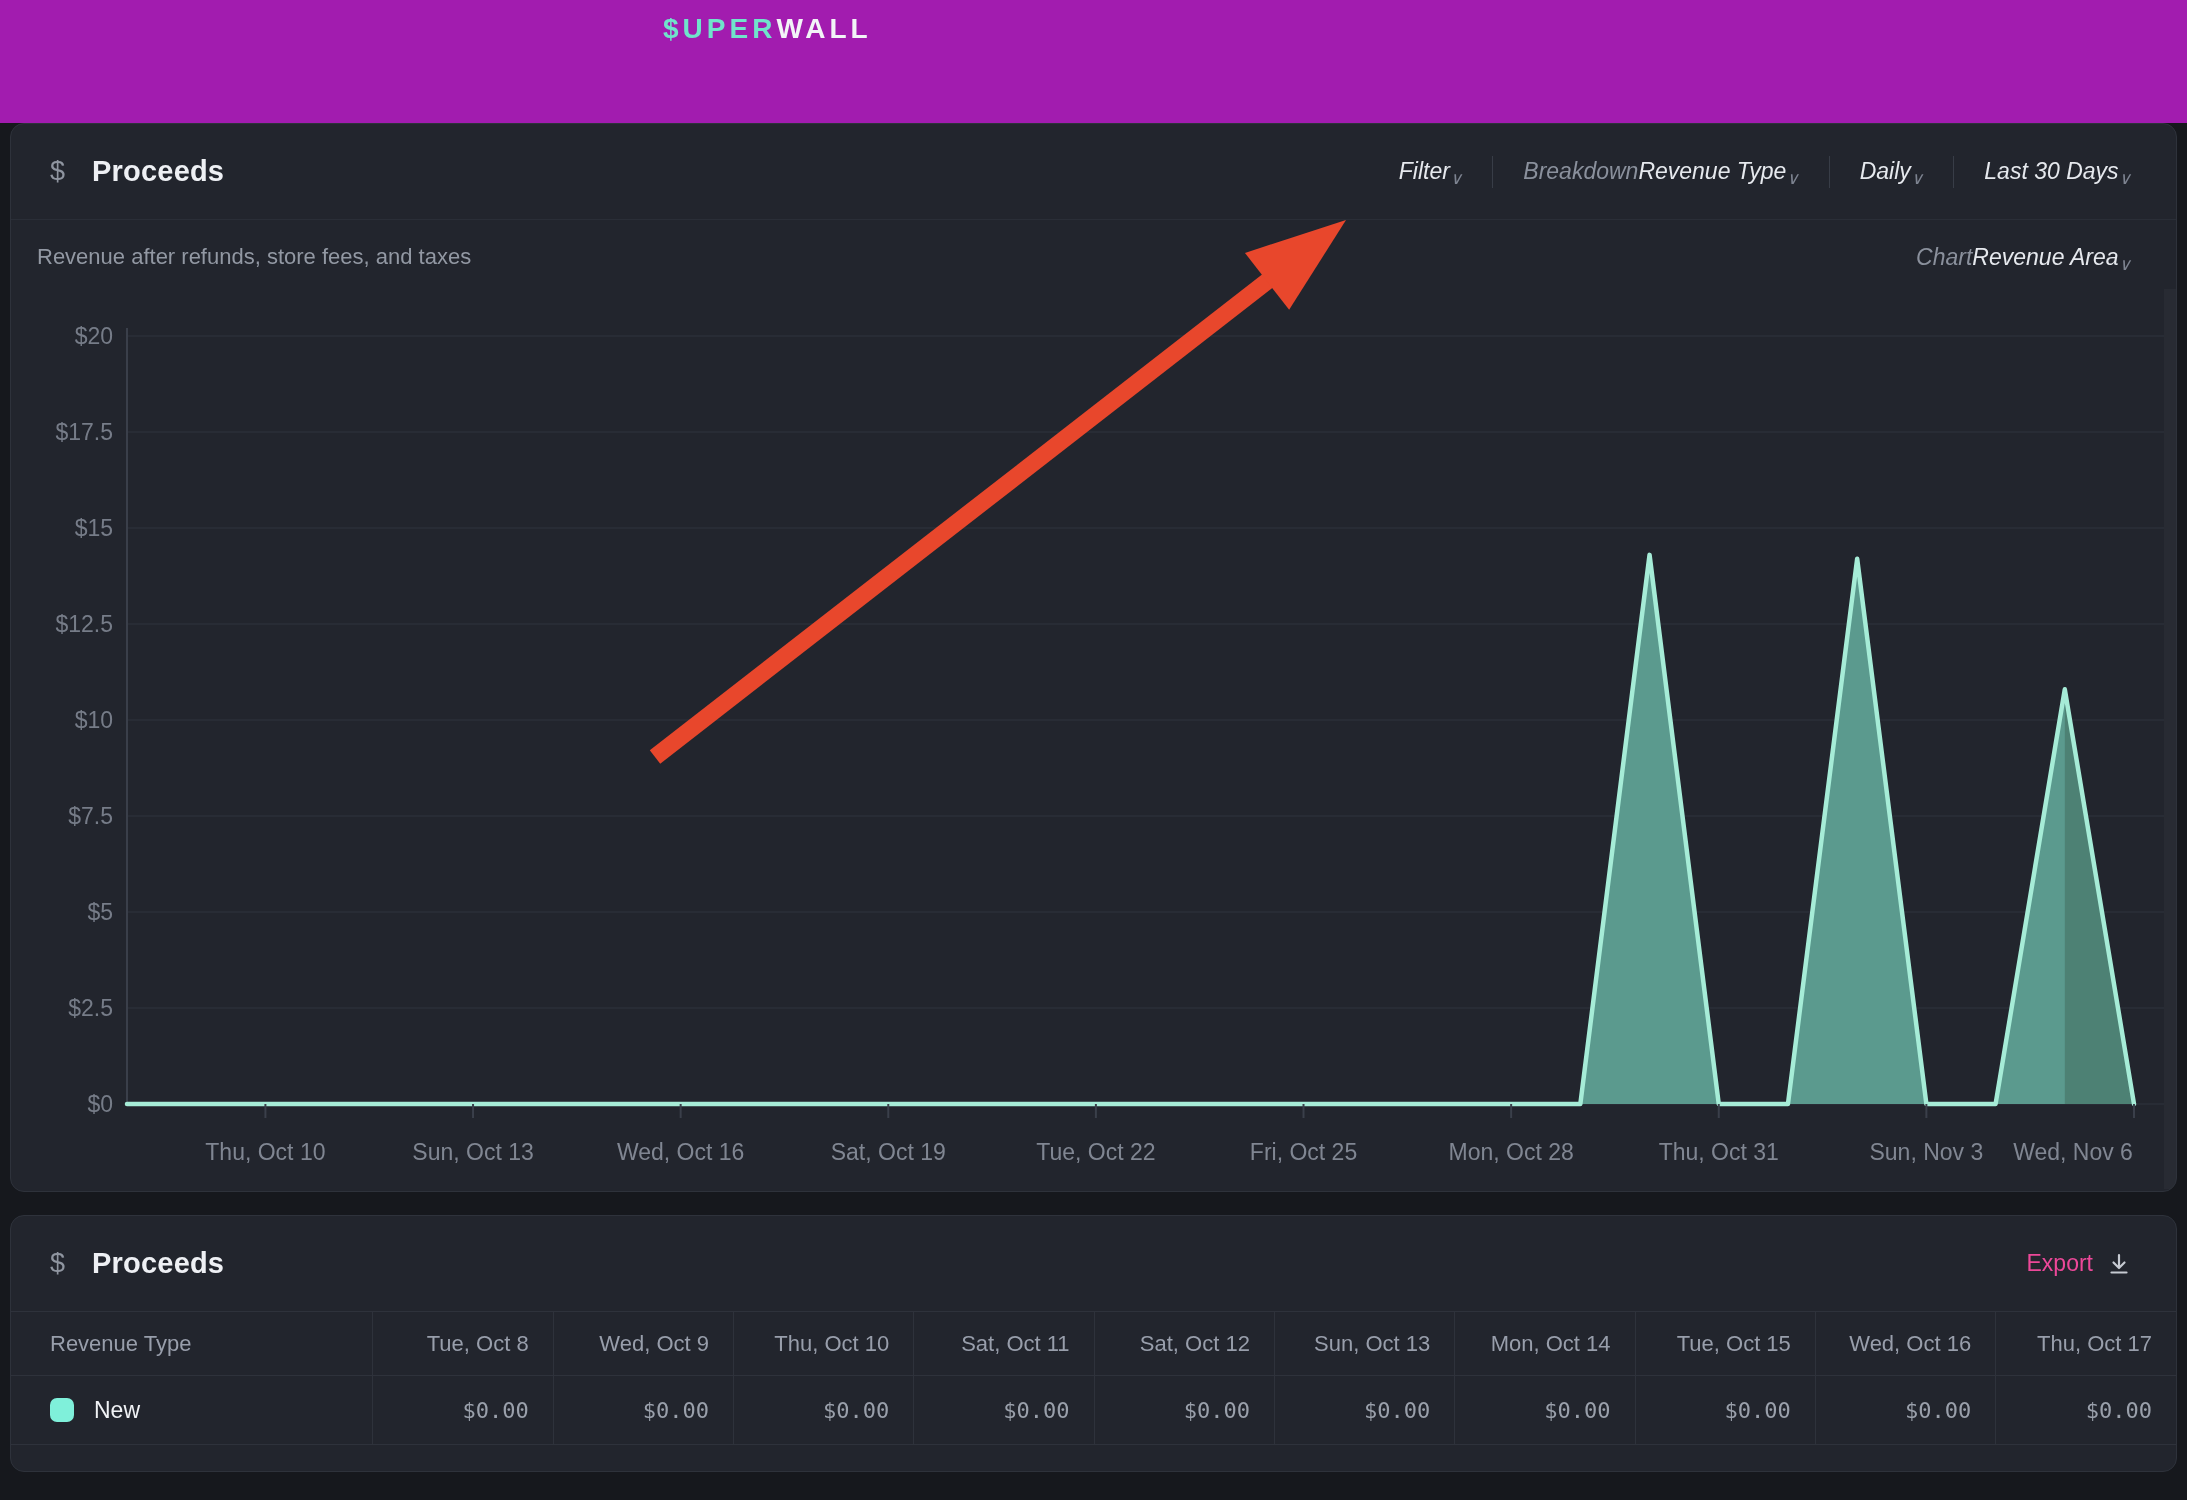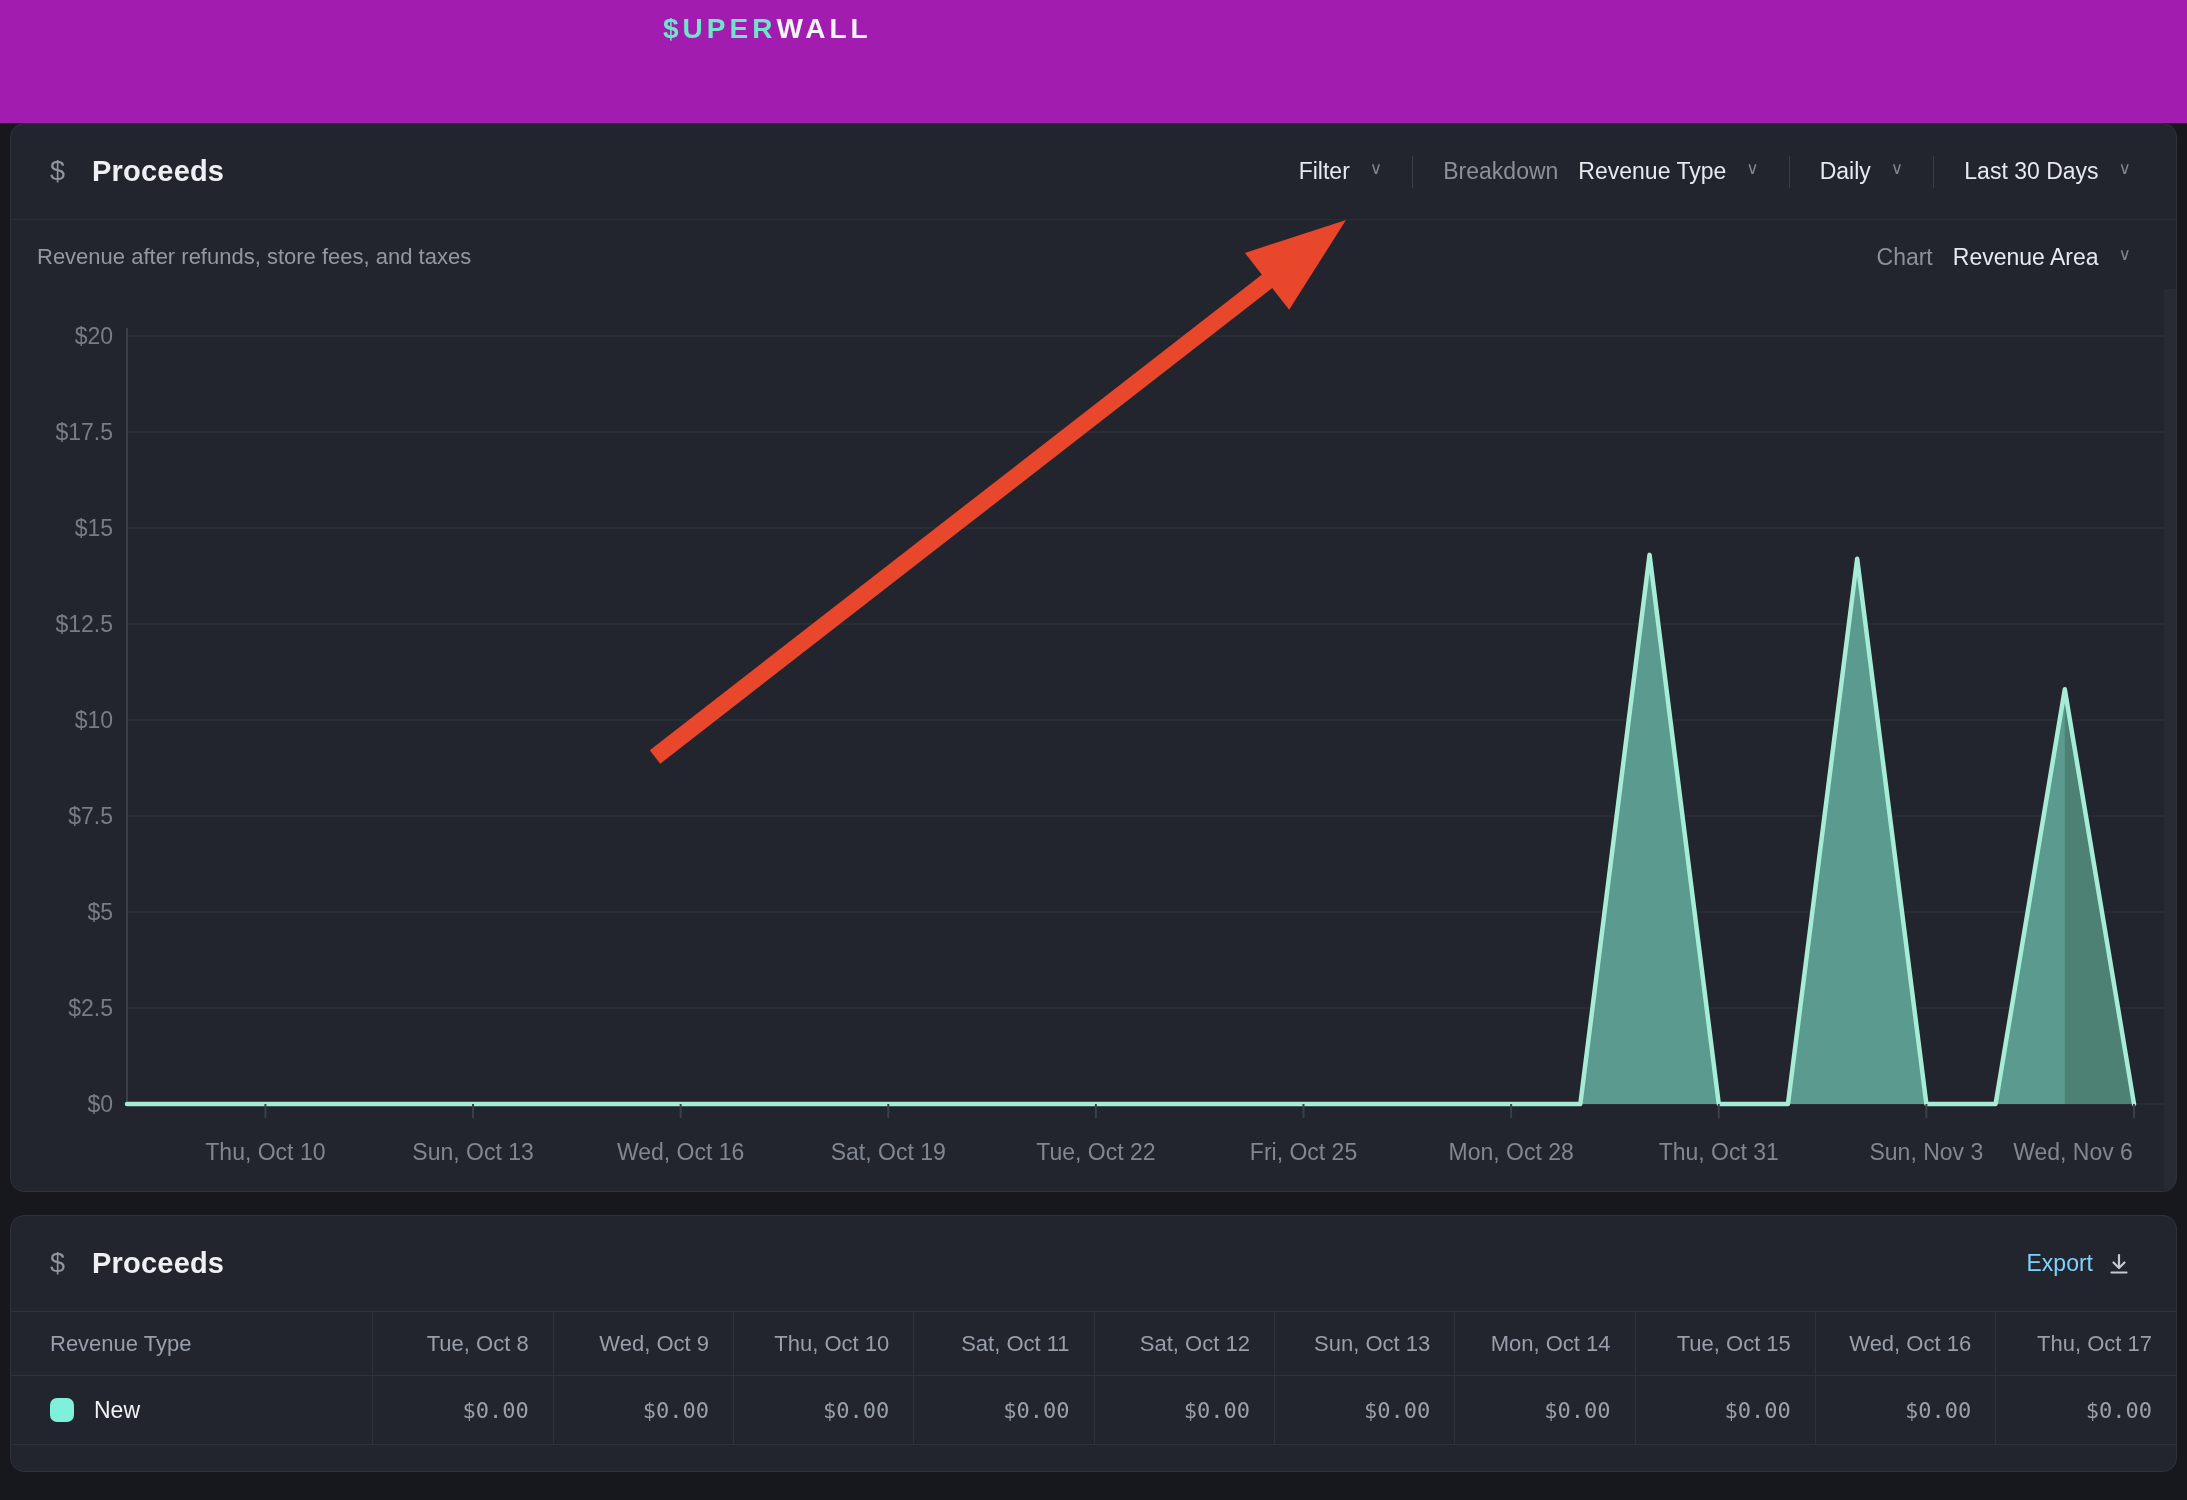--- a/index.html
+++ b/index.html
@@ -22,33 +22,33 @@
 
   .card-header{position:absolute;left:0;right:0;top:0;display:flex;align-items:center;
     padding:0 45px 0 39px;box-sizing:border-box;}
   .card1 .card-header{height:96px;border-bottom:1px solid #2a2e37;}
   .card2 .card-header{height:95px;}
   .dollar-icon{color:#8f95a0;font-size:27px;font-weight:500;margin-right:27px;}
   .card-title{color:#eef0f4;font-size:29px;font-weight:600;letter-spacing:.2px;}
   .spacer{flex:1;}
 
   .controls{display:flex;align-items:center;gap:30px;}
-  .ctrl{display:flex;align-items:flex-start;gap:20px;font-size:23px;color:#e6e9ee;font-weight:500;cursor:pointer;white-space:nowrap;}
+  .ctrl{display:flex;align-items:flex-end;gap:0;font-size:23px;color:#e6e9ee;font-weight:500;cursor:pointer;white-space:nowrap;font-style:italic;}
   .ctrl .muted-label{color:#8a909c;font-weight:400;}
   .chev{color:#7d8390;font-size:17px;line-height:1;transform:translateY(2px);}
   .vsep{width:1px;height:32px;background:#383d47;}
 
   .subtitle-row{position:absolute;left:0;right:0;top:96px;height:74px;display:flex;align-items:center;
     padding:0 45px 0 26px;box-sizing:border-box;}
   .subtitle{color:#9298a3;font-size:22px;}
 
   .chart-wrap{position:absolute;left:0;top:170px;width:2167px;height:899px;}
   .edge-strip{position:absolute;left:2153px;top:165px;width:14px;height:900px;background:rgba(255,255,255,0.032);}
 
-  .export-btn{display:flex;align-items:center;gap:14px;color:#7dd3fc;font-size:23px;cursor:pointer;}
+  .export-btn{display:flex;align-items:center;gap:14px;color:#ec4899;font-size:23px;cursor:pointer;}
 
   .ptable{position:absolute;left:0;top:95px;border-collapse:collapse;table-layout:fixed;}
   .ptable th,.ptable td{box-sizing:border-box;border-top:1px solid #2e323b;}
   .ptable th{height:64px;font-weight:400;color:#989eab;font-size:22px;}
   .ptable td{height:69px;border-bottom:1px solid #2e323b;}
   .ptable .c-first{width:382px;text-align:left;padding-left:39px;}
   .ptable .c-date{width:188px;text-align:right;padding-right:24px;border-left:1px solid #2e323b;}
   .row-label{display:flex;align-items:center;gap:20px;color:#f0f2f5;font-size:23px;font-weight:500;}
   .swatch{width:24px;height:24px;border-radius:7px;flex:0 0 auto;}
   .val{font-family:"DejaVu Sans Mono", monospace;font-size:22px;color:#9aa0ab;}

